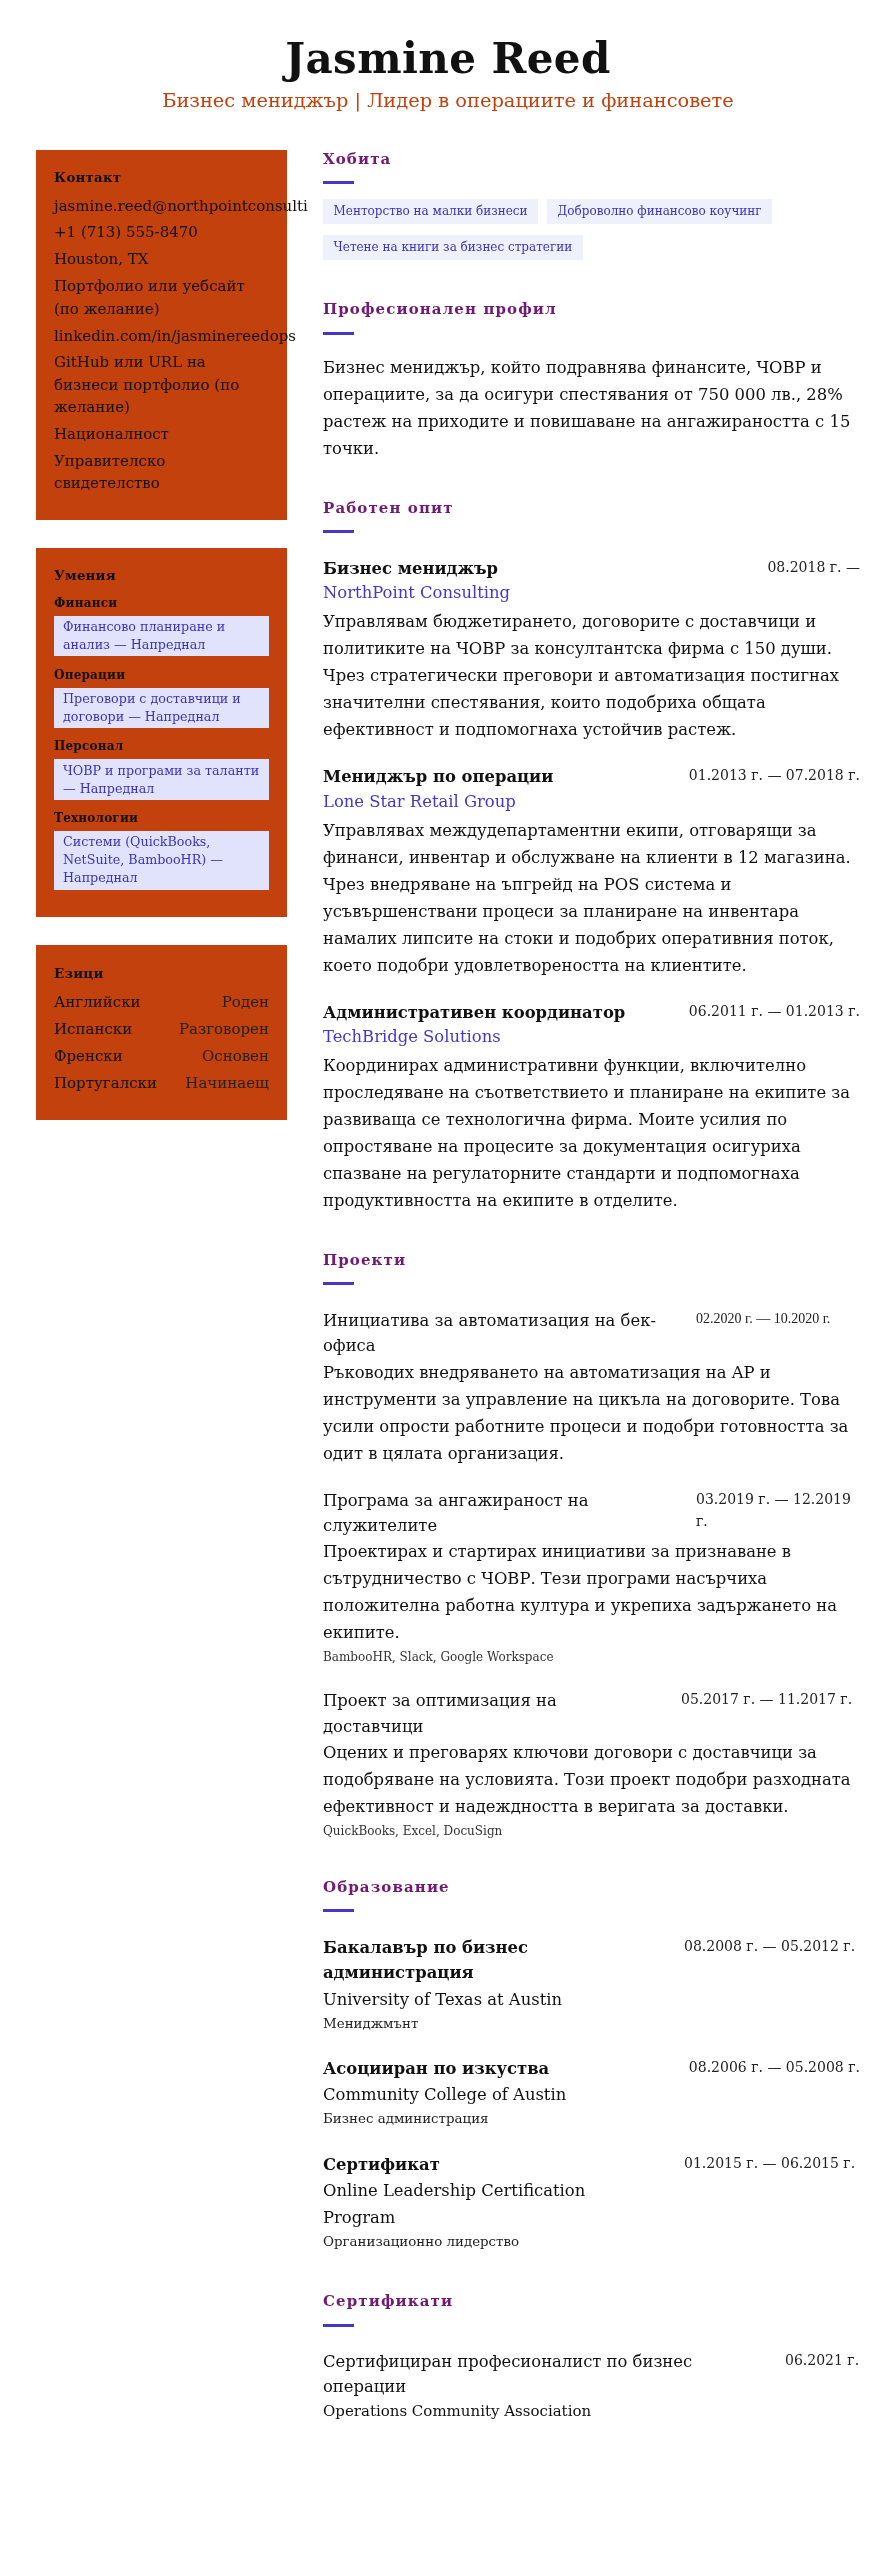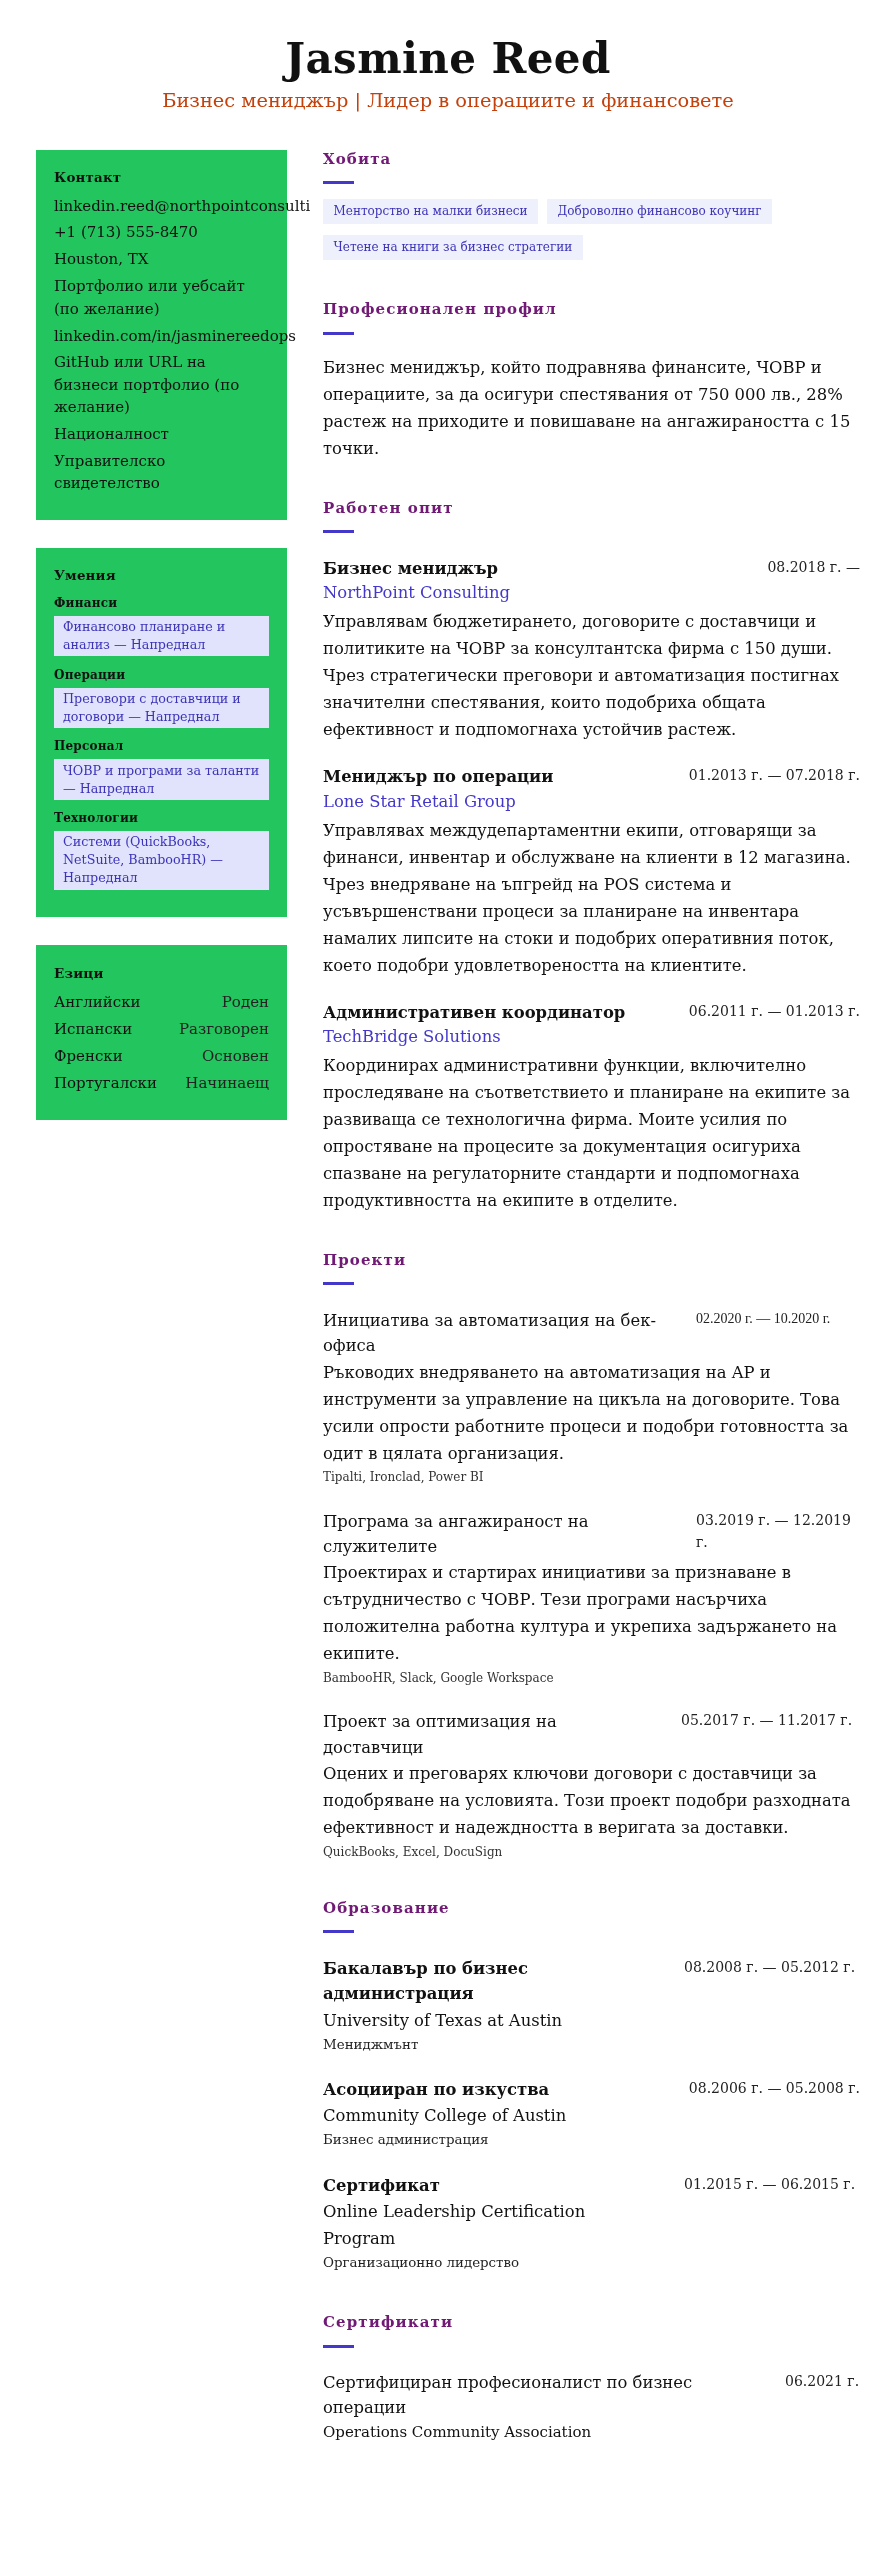--- a/index.html
+++ b/index.html
@@ -5,21 +5,21 @@
   * { box-sizing: border-box; margin: 0; padding: 0; }
   html, body { width: 896px; background: #ffffff; }
   body { font-family: "DejaVu Serif", serif; color: #111111; }
   .page { width: 896px; min-height: 2576px; position: relative; padding-top: 33px; }
   .header { text-align: center; }
   .name { font-size: 42px; font-weight: bold; line-height: 52px; letter-spacing: 0.4px; }
   .headline { font-size: 19.4px; line-height: 27px; margin-top: 1.5px; color: #c2410c; }
   .cols { display: flex; margin-top: 36px; padding: 0 36px; }
   .sidebar { width: 251px; flex: 0 0 251px; }
   .main { margin-left: 36px; width: 538px; }
-  .side-box { background: #22c55e; padding: 18px 18px 21px 18px; margin-bottom: 28px; }
+  .side-box { background: #c2410c; padding: 18px 18px 21px 18px; margin-bottom: 28px; }
   .side-title { font-size: 13.4px; font-weight: bold; line-height: 18px; margin-bottom: 9px; letter-spacing: 0.2px; }
   .contact-item { font-size: 15px; line-height: 22.4px; margin-bottom: 4.5px; white-space: normal; }
   .contact-item.nowrap { white-space: nowrap; overflow: visible; }
   .skill-cat { font-size: 12px; font-weight: bold; line-height: 16.4px; margin-top: 10.5px; margin-bottom: 4.5px; letter-spacing: 0.2px; }
   .skill-chip { background: #e0e3fb; color: #3d33b8; font-size: 12.7px; line-height: 18px; padding: 2.2px 9px; }
   .lang-row { display: flex; justify-content: space-between; font-size: 15px; line-height: 22.4px; margin-bottom: 4.5px; }
   .lang-level { color: #222; }
   .section { margin-bottom: 30px; }
   .section-title { color: #701a75; font-size: 15px; font-weight: bold; letter-spacing: 1.1px; line-height: 19.4px; }
   .section-rule { width: 31px; height: 3px; background: #4338c9; margin-top: 12px; margin-bottom: 15px; }
@@ -48,21 +48,21 @@
     <h1 class="name">Jasmine Reed</h1>
     <div class="headline">Бизнес мениджър | Лидер в операциите и финансовете</div>
   </header>
 
   <div class="cols">
 
     <aside class="sidebar">
 
       <section class="side-box">
         <div class="side-title">Контакт</div>
-        <div class="contact-item nowrap">linkedin.reed@northpointconsulti</div>
+        <div class="contact-item nowrap">jasmine.reed@northpointconsulti</div>
         <div class="contact-item">+1 (713) 555-8470</div>
         <div class="contact-item">Houston, TX</div>
         <div class="contact-item">Портфолио или уебсайт (по желание)</div>
         <div class="contact-item nowrap">linkedin.com/in/jasminereedops</div>
         <div class="contact-item">GitHub или URL на бизнеси портфолио (по желание)</div>
         <div class="contact-item">Националност</div>
         <div class="contact-item">Управителско свидетелство</div>
       </section>
 
       <section class="side-box" style="padding-bottom:27px;">
@@ -151,21 +151,20 @@
       <section class="section" style="margin-top:37px;">
         <h2 class="section-title">Проекти</h2>
         <div class="section-rule" style="margin-bottom:22.4px;"></div>
 
         <div class="entry">
           <div class="entry-head">
             <div class="entry-title light" style="width:366px;">Инициатива за автоматизация на бек-офиса</div>
             <div class="entry-date narrow" style="width:164px;font-family:Liberation Serif, serif;">02.2020 г. — 10.2020 г.</div>
           </div>
           <p class="entry-desc" style="margin-top:0;">Ръководих внедряването на автоматизация на AP и инструменти за управление на цикъла на договорите. Това усили опрости работните процеси и подобри готовността за одит в цялата организация.</p>
-          <div class="entry-tools">Tipalti, Ironclad, Power BI</div>
         </div>
 
         <div class="entry">
           <div class="entry-head">
             <div class="entry-title light" style="width:329px;">Програма за ангажираност на служителите</div>
             <div class="entry-date narrow" style="width:164px;">03.2019 г. — 12.2019 г.</div>
           </div>
           <p class="entry-desc" style="margin-top:0;">Проектирах и стартирах инициативи за признаване в сътрудничество с ЧОВР. Тези програми насърчиха положителна работна култура и укрепиха задържането на екипите.</p>
           <div class="entry-tools">BambooHR, Slack, Google Workspace</div>
         </div>

